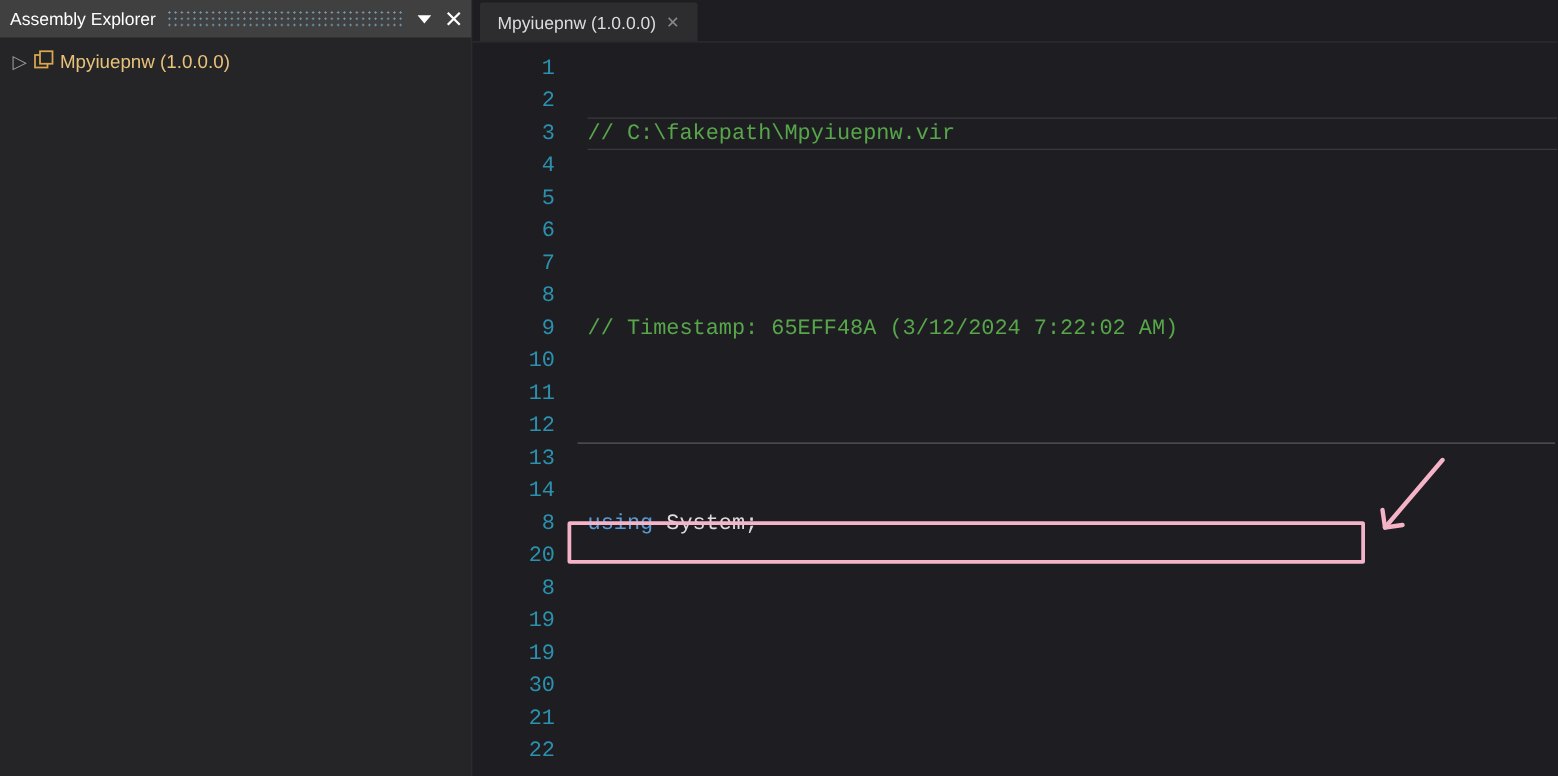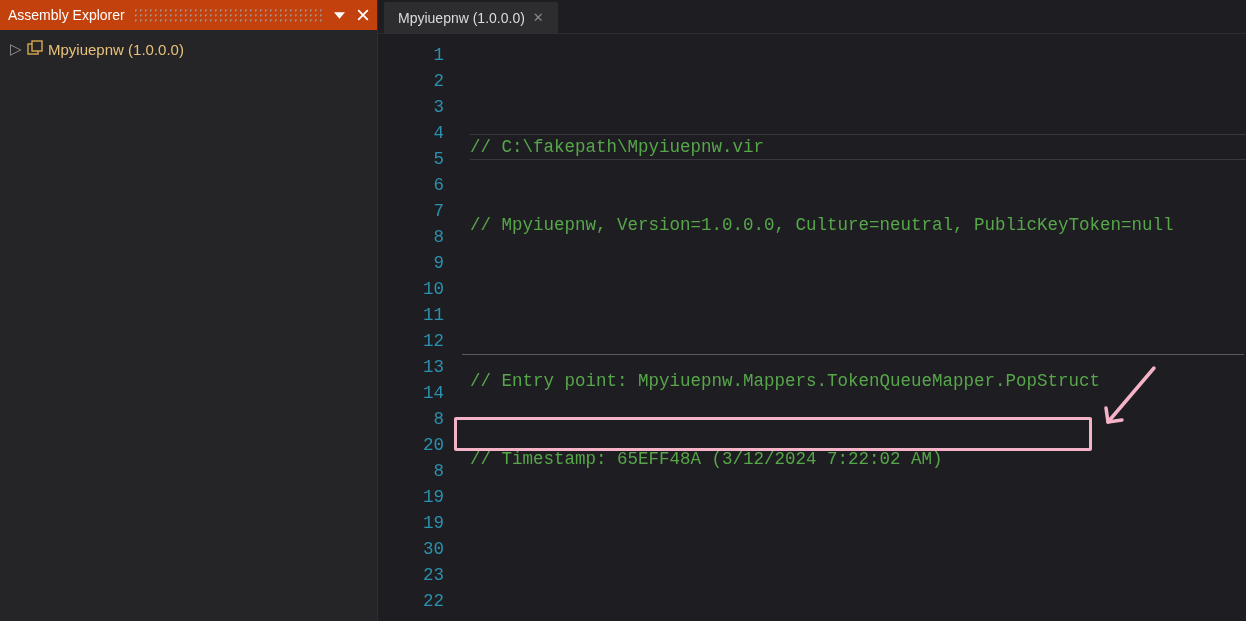--- a/index.html
+++ b/index.html
@@ -18,21 +18,21 @@
     width: 378px;
     background: #252528;
     display: flex;
     flex-direction: column;
     border-right: 1px solid #2e2e32;
   }
   .explorer-header {
     display: flex;
     align-items: center;
     height: 30px;
-    background: #c2410c;
+    background: #404040;
     color: #fff;
     padding: 0 6px 0 8px;
     gap: 8px;
   }
   .explorer-header .title { font-size: 14px; }
   .dotted { flex: 1; height: 14px; background-image: radial-gradient(#8ed0f7 1px, transparent 1px); background-size: 5px 5px; background-position: 0 50%; opacity: .6; }
   .hdr-btn { width: 16px; height: 16px; display:flex; align-items:center; justify-content:center; color:#fff; }
   .tree { padding: 8px 4px; }
   .tree-row { display: flex; align-items: center; gap: 4px; padding: 2px 6px; color: #e8c27a; font-size: 15px;}
   .tree-arrow { color:#999; width:12px; display:inline-block;}
@@ -43,21 +43,21 @@
   .tab { display:flex; align-items:center; gap:8px; padding: 0 14px; background:#2d2d30; color:#dcdcdc; font-size:14px; border-radius: 2px 2px 0 0;}
   .tab .x { color:#888; font-size:13px;}
   .editor { flex:1; display:flex; overflow:hidden; font-family: Consolas, "Courier New", monospace; font-size: 17.5px; line-height: 26px;}
   .gutter { width: 84px; text-align: right; color:#2b91af; padding: 8px 18px 0 0; user-select:none;}
   .gutter .ln { height:26px; }
   .code { flex:1; padding: 8px 0 0 8px; position:relative; color:#dcdcdc; white-space: pre; }
   .code .line { height:26px; display:flex; align-items:center;}
   .tok-comment { color: #57a64a; }
   .tok-kw { color: #569cd6; }
   .tok-ns { color: #dcdcdc; }
-  .cursor-line-border { border-top:1px solid #3a3a3e; border-bottom:1px solid #3a3a3e;margin-top:40px; }
+  .cursor-line-border { border-top:1px solid #3a3a3e; border-bottom:1px solid #3a3a3e; }
   
   .highlight-box {
     position: absolute;
     border: 3px solid #f5b3c7;
     border-radius: 2px;
     pointer-events: none;
   }
   .arrow {
     position:absolute;
     pointer-events:none;
@@ -119,30 +119,29 @@
       <div class="ln">11</div>
       <div class="ln">12</div>
       <div class="ln">13</div>
       <div class="ln">14</div>
       <div class="ln">8</div>
       <div class="ln">20</div>
       <div class="ln">8</div>
       <div class="ln">19</div>
       <div class="ln">19</div>
       <div class="ln">30</div>
-      <div class="ln">23</div>
+      <div class="ln">21</div>
       <div class="ln">22</div>
     </div>
     <div class="code">
       <div class="line cursor-line-border"><span class="tok-comment">// C:\fakepath\Mpyiuepnw.vir</span></div>
-      <div class="line"><span class="tok-comment">// Mpyiuepnw, Version=1.0.0.0, Culture=neutral, PublicKeyToken=null</span></div>
       <div class="line"></div>
-      <div class="line"><span class="tok-comment">// Entry point: Mpyiuepnw.Mappers.TokenQueueMapper.PopStruct</span></div>
       <div class="line"><span class="tok-comment">// Timestamp: 65EFF48A (3/12/2024 7:22:02 AM)</span></div>
       <div class="line"></div>
+      <div class="line"><span class="tok-kw">using</span><span>&nbsp;</span><span class="tok-ns">System</span><span>;</span></div>
       
       
       
       
       
       
       
       
       
       

